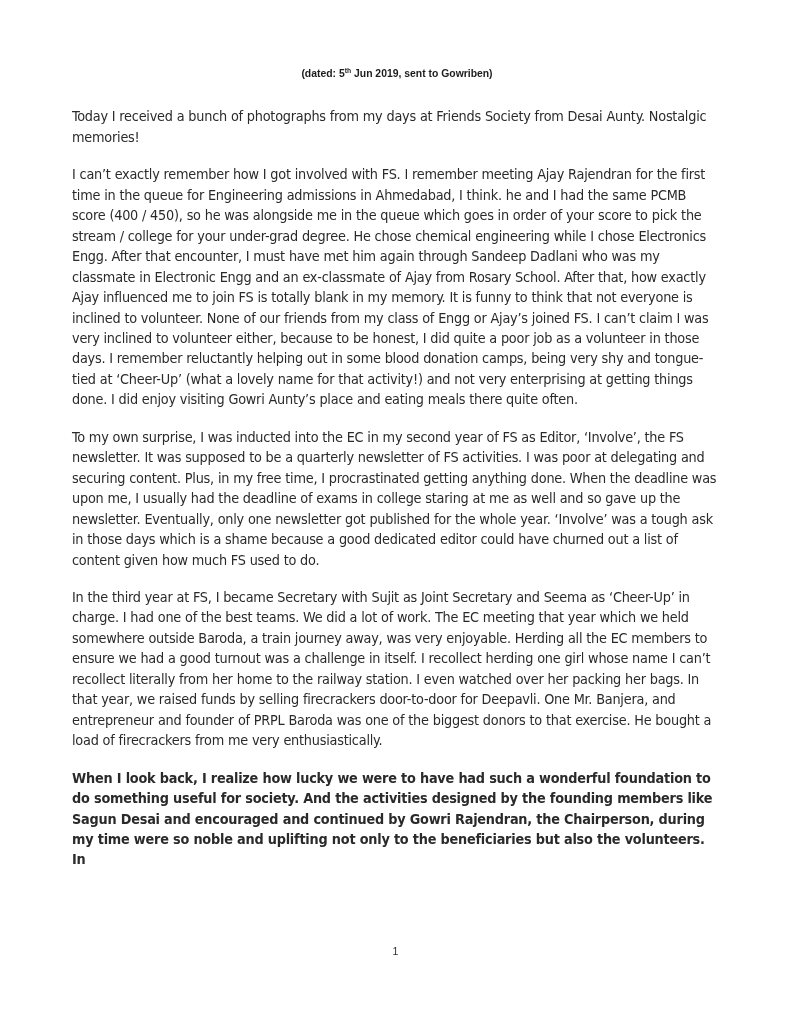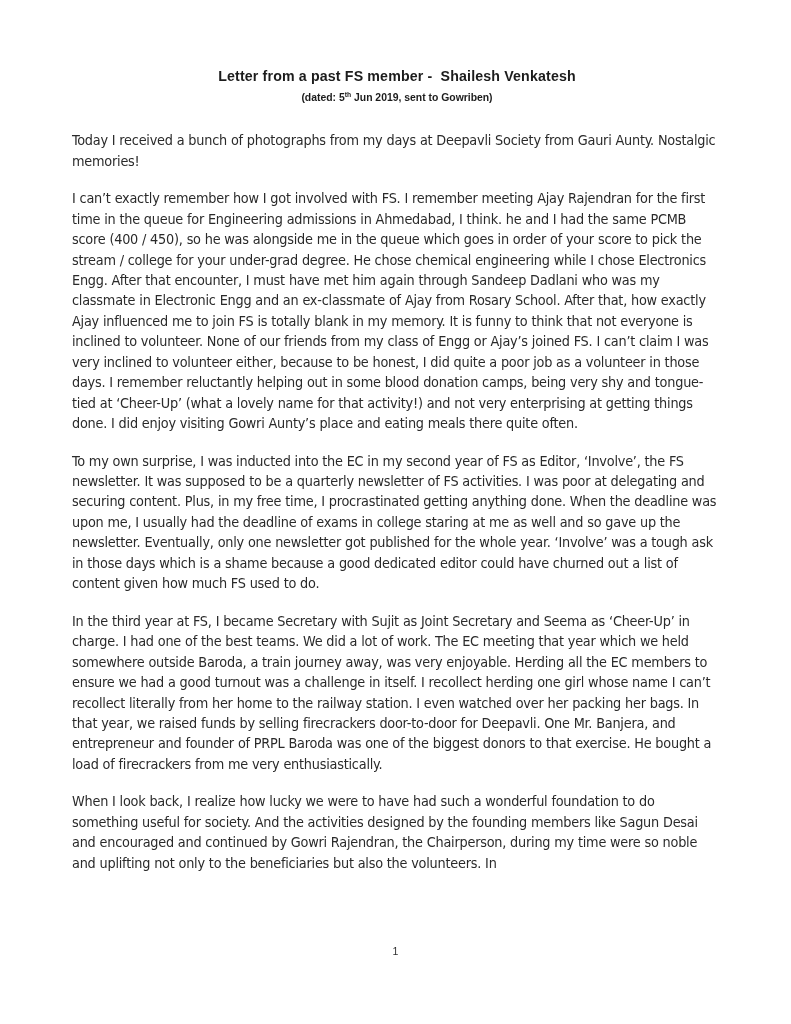--- a/index.html
+++ b/index.html
@@ -71,20 +71,21 @@
     margin: 0 0 17px 0;
     text-align: left;
     letter-spacing: -0.22px;
     word-spacing: 0.1px;
     -webkit-font-smoothing: antialiased;
     
     transform: scaleY(1.0);
   }
   .para:last-of-type {
     margin-bottom: 0;
+    font-weight: bold;
   }
 
   
   .hand {
     font-stretch: condensed;
   }
 
   
   .page-number {
     position: absolute;
@@ -97,27 +98,26 @@
     color: #2f2f2f;
   }
 </style>
 </head>
 <body>
 
 <div class="page">
 
   <div class="doc-body">
 
-    <h1 class="doc-title">Letter from a past FS member -  Shailesh Venkatesh</h1>
 
     <div class="doc-subtitle">
       <span>(dated: 5</span><sup>th</sup><span> Jun 2019, sent to Gowriben)</span>
     </div>
 
-    <p class="para hand">Today I received a bunch of photographs from my days at Deepavli Society from Gauri Aunty. Nostalgic memories!</p>
+    <p class="para hand">Today I received a bunch of photographs from my days at Friends Society from Desai Aunty. Nostalgic memories!</p>
     <p class="para hand">I can’t exactly remember how I got involved with FS. I remember meeting Ajay Rajendran for the first time in the queue for Engineering admissions in Ahmedabad, I think. he and I had the same PCMB score (400 / 450), so he was alongside me in the queue which goes in order of your score to pick the stream / college for your under-grad degree. He chose chemical engineering while I chose Electronics Engg. After that encounter, I must have met him again through Sandeep Dadlani who was my classmate in Electronic Engg and an ex-classmate of Ajay from Rosary School. After that, how exactly Ajay influenced me to join FS is totally blank in my memory. It is funny to think that not everyone is inclined to volunteer. None of our friends from my class of Engg or Ajay’s joined FS. I can’t claim I was very inclined to volunteer either, because to be honest, I did quite a poor job as a volunteer in those days. I remember reluctantly helping out in some blood donation camps, being very shy and tongue-tied at ‘Cheer-Up’ (what a lovely name for that activity!) and not very enterprising at getting things done. I did enjoy visiting Gowri Aunty’s place and eating meals there quite often.</p>
     <p class="para hand">To my own surprise, I was inducted into the EC in my second year of FS as Editor, ‘Involve’, the FS newsletter. It was supposed to be a quarterly newsletter of FS activities. I was poor at delegating and securing content. Plus, in my free time, I procrastinated getting anything done. When the deadline was upon me, I usually had the deadline of exams in college staring at me as well and so gave up the newsletter. Eventually, only one newsletter got published for the whole year. ‘Involve’ was a tough ask in those days which is a shame because a good dedicated editor could have churned out a list of content given how much FS used to do.</p>
     <p class="para hand">In the third year at FS, I became Secretary with Sujit as Joint Secretary and Seema as ‘Cheer-Up’ in charge. I had one of the best teams. We did a lot of work. The EC meeting that year which we held somewhere outside Baroda, a train journey away, was very enjoyable. Herding all the EC members to ensure we had a good turnout was a challenge in itself. I recollect herding one girl whose name I can’t recollect literally from her home to the railway station. I even watched over her packing her bags. In that year, we raised funds by selling firecrackers door-to-door for Deepavli. One Mr. Banjera, and entrepreneur and founder of PRPL Baroda was one of the biggest donors to that exercise. He bought a load of firecrackers from me very enthusiastically.</p>
     <p class="para hand">When I look back, I realize how lucky we were to have had such a wonderful foundation to do something useful for society. And the activities designed by the founding members like Sagun Desai and encouraged and continued by Gowri Rajendran, the Chairperson, during my time were so noble and uplifting not only to the beneficiaries but also the volunteers. In</p>
 
   </div>
 
   <div class="page-number">1</div>
 
 </div>

